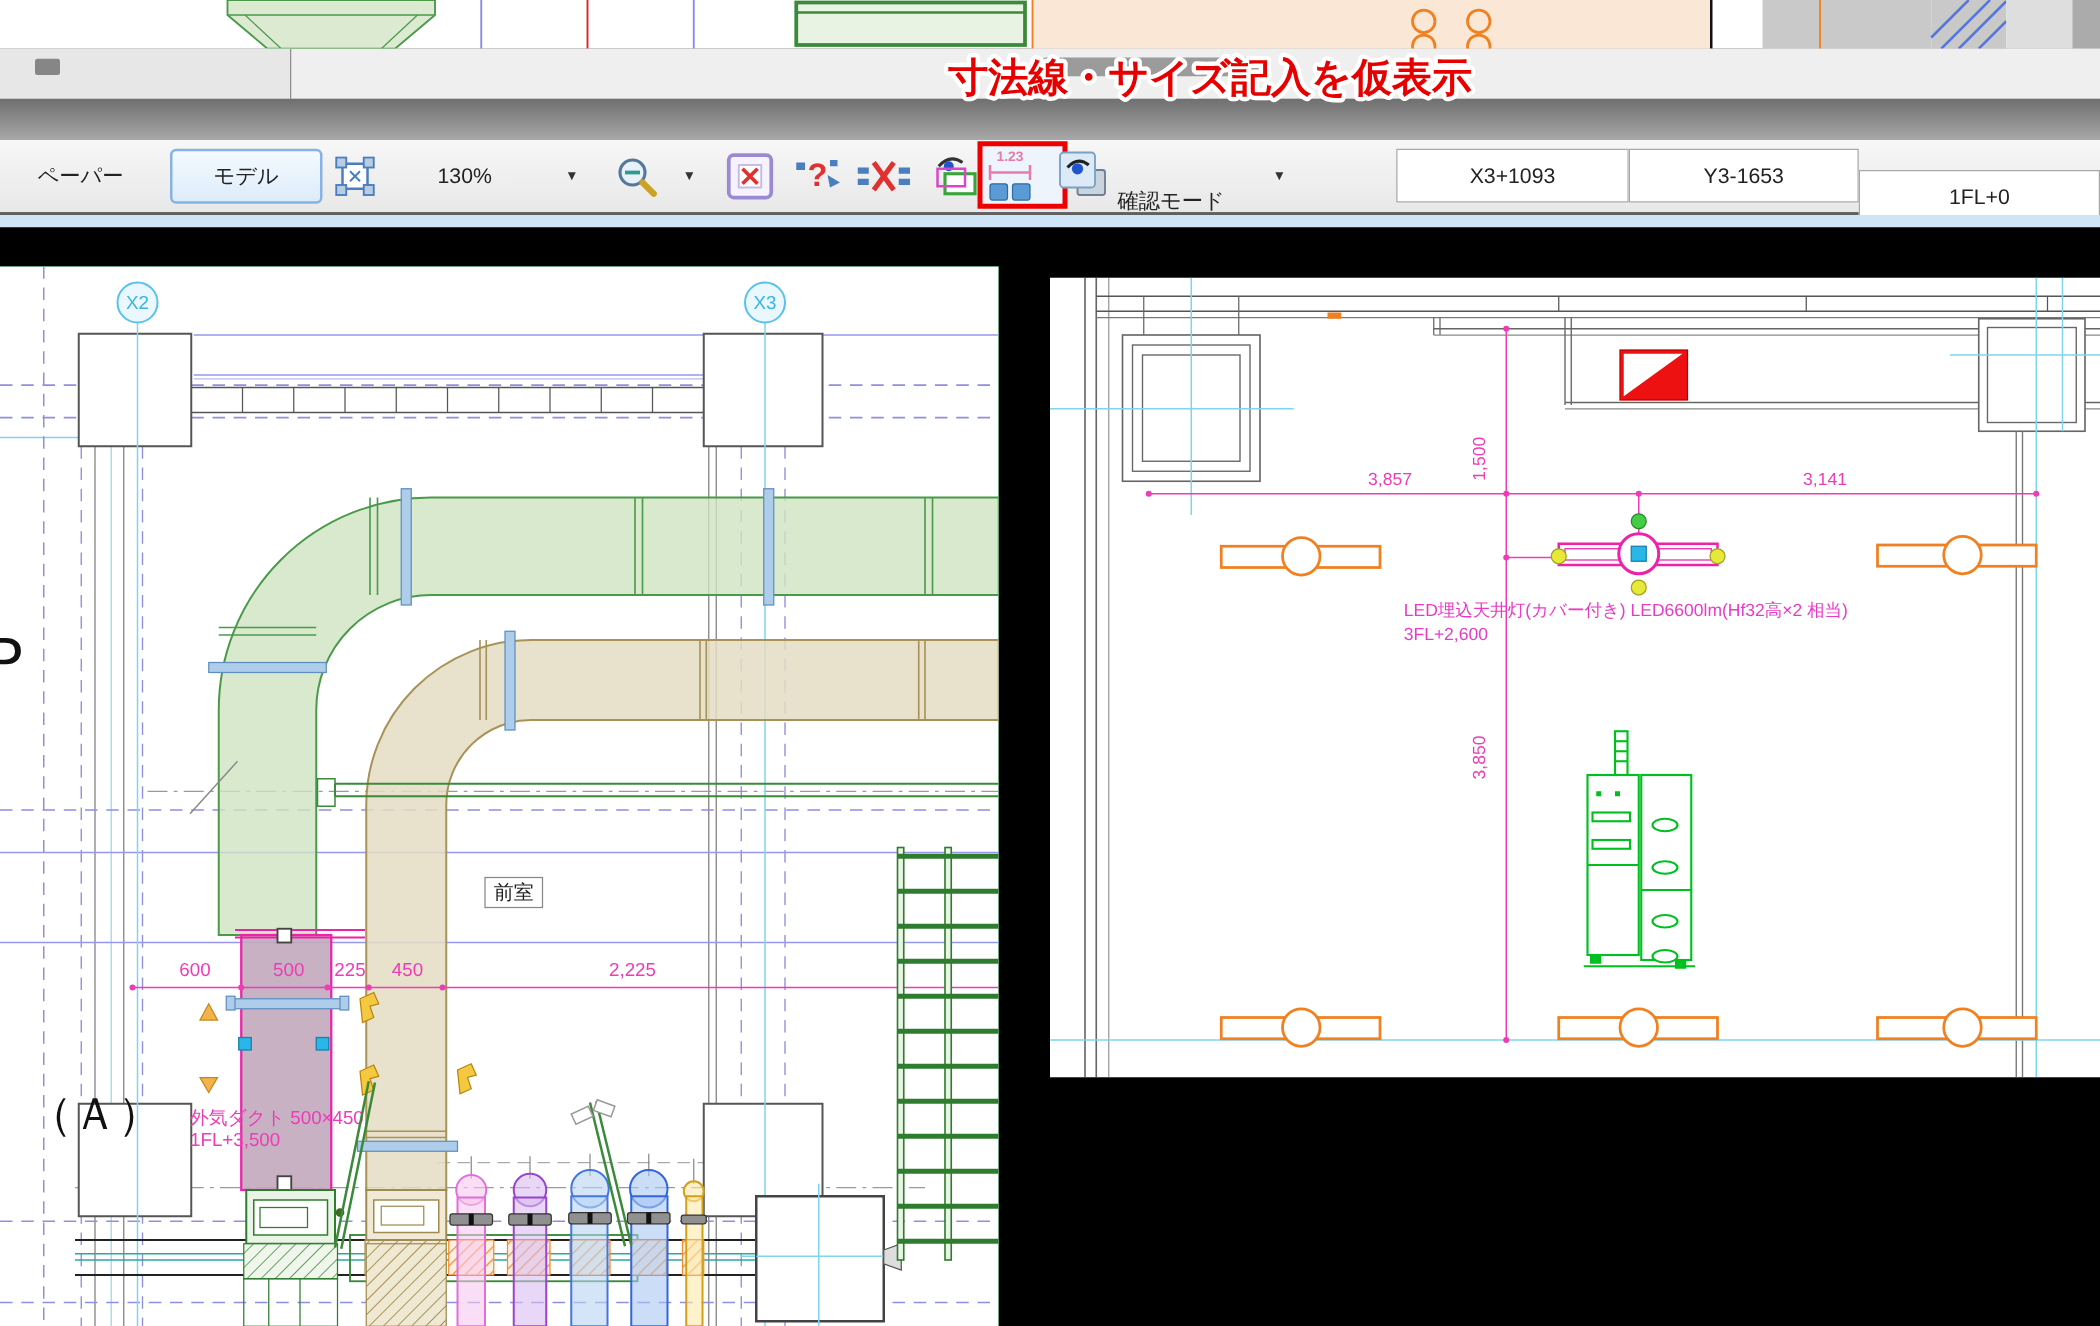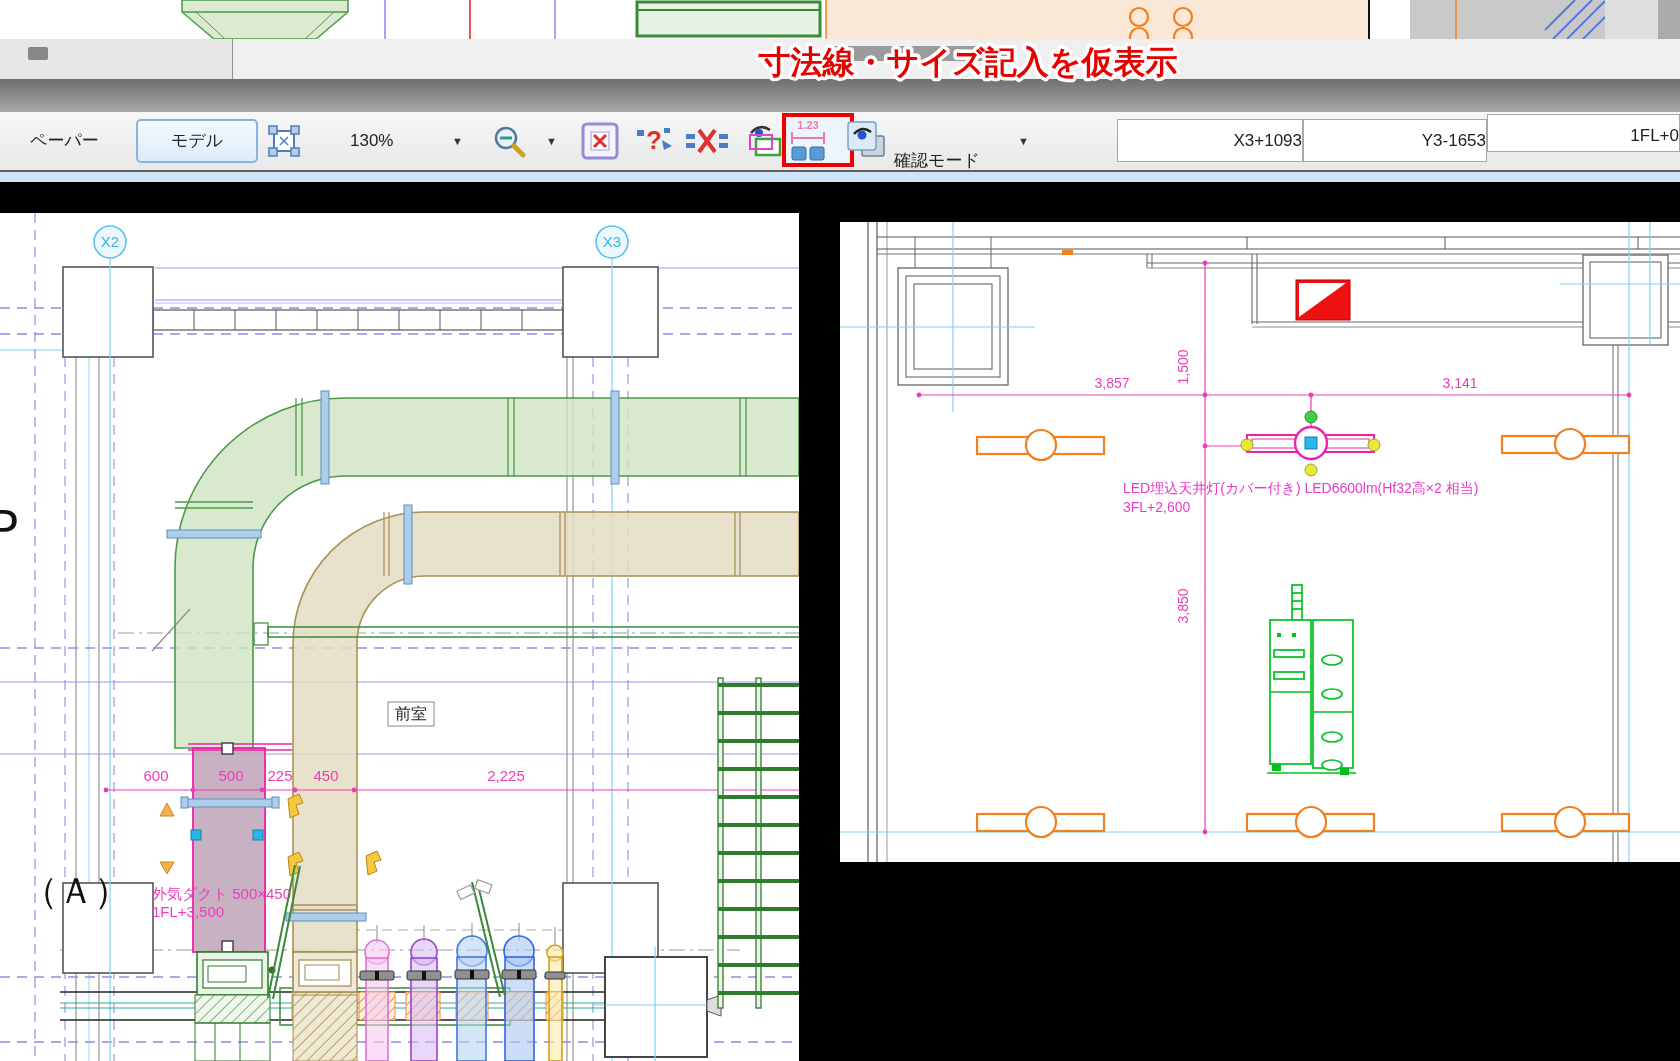--- a/index.html
+++ b/index.html
@@ -13,21 +13,21 @@
   .scroll-thumb-small{left:28px;top:8px;width:20px;height:13px;background:#868686;border-radius:2px;}
   .scroll-thumb-main{left:833px;top:7px;width:184px;height:15px;background:#9b9b9b;border-radius:4px;}
   .gray-band{left:0;top:79px;width:1680px;height:33px;background:linear-gradient(180deg,#6f6f6f,#a8a8a8);}
   .toolbar{left:0;top:112px;width:1680px;height:58px;background:linear-gradient(180deg,#f7f7f7,#e8e8e8);border-bottom:2px solid #5f5f5f;}
   .blue-strip{left:0;top:172px;width:1680px;height:10px;background:#cfe4f6;}
   .tb-label{color:#222;font-size:17px;line-height:58px;}
   .tb-btn{box-sizing:border-box;border:2px solid #85b4e4;border-radius:5px;background:linear-gradient(#f4faff,#ddecfa);
           color:#222;font-size:17px;text-align:center;line-height:40px;}
   .caret{color:#333;font-size:11px;line-height:58px;}
   .status-box{box-sizing:border-box;background:#fff;border:1px solid #a8a8a8;color:#222;font-size:17px;
-              text-align:right;line-height:41px;}
+              text-align:center;line-height:41px;}
   .red-tool{box-sizing:border-box;border:4px solid #ee0000;background:#eef4fb;}
   .tooltip-overlay{left:558px;top:34px;width:820px;height:52px;z-index:60;pointer-events:none;}
   
   .canvas{left:0;top:182px;width:1680px;height:879px;background:#000;}
   .panel{background:#15803d;overflow:hidden;}
   svg text{font-family:"Liberation Sans","DejaVu Sans",sans-serif;}
 </style>
 </head>
 <body>
 
@@ -159,21 +159,21 @@
       <rect x="2" y="2" width="28" height="28" rx="3" fill="#dce9f6" stroke="#7aa0c4" stroke-width="1.5"></rect>
       <path d="M8,14 Q16,5 25,12" fill="none" stroke="#222" stroke-width="2.5"></path>
       <circle cx="16" cy="15" r="4.5" fill="#2255cc"></circle>
     </svg>
 
     <div class="abs tb-label" style="left:894px;margin-top:20px;">確認モード</div>
     <div class="abs caret" style="left:1018px;">▼</div>
 
     <div class="abs status-box" style="left:1117px;top:7px;width:186px;height:43px;">X3+1093</div>
     <div class="abs status-box" style="left:1303px;top:7px;width:184px;height:43px;">Y3-1653</div>
-    <div class="abs status-box" style="left:1487px;top:2px;width:193px;height:38px;">1FL+0</div>
+    <div class="abs status-box" style="left:1487px;top:24px;width:193px;height:38px;">1FL+0</div>
   </div>
 
   <div class="abs blue-strip"></div>
 
   <div class="abs canvas">
 
     <div class="abs panel" style="left:0;top:31px;width:799px;height:848px;">
       <svg width="799" height="848" viewBox="0 0 799 848">
         <defs>
           <pattern id="hO" width="7" height="7" patternUnits="userSpaceOnUse" patternTransform="rotate(45)">

